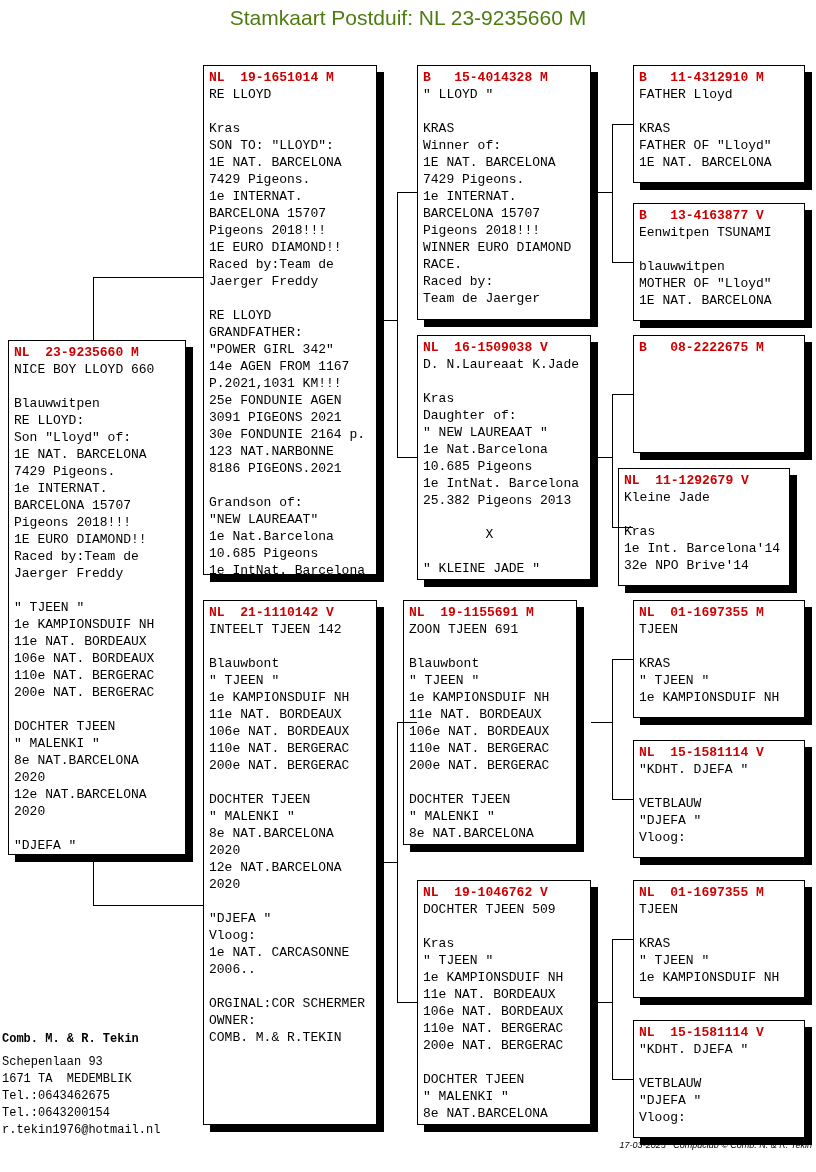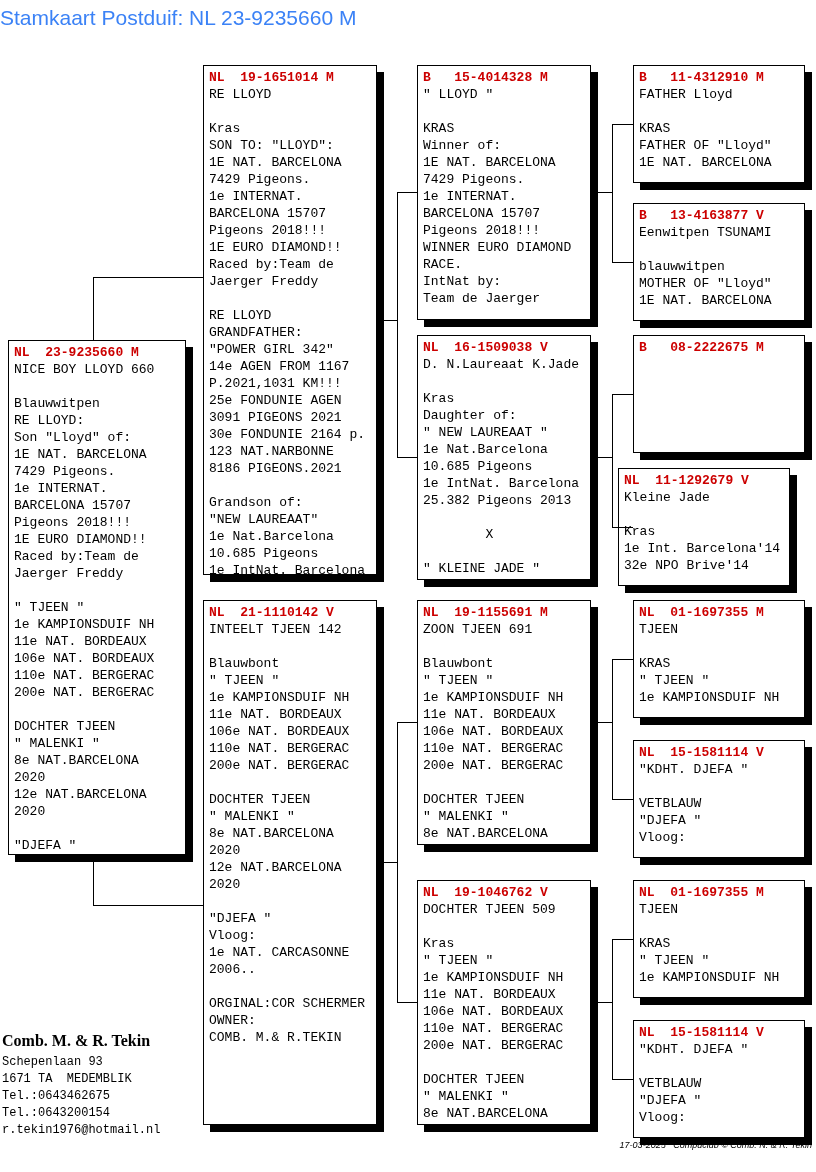--- a/index.html
+++ b/index.html
@@ -1,36 +1,36 @@
 <!DOCTYPE html>
 <html style="--ring-color: #cc0000;"><head>
 <meta charset="utf-8">
 <style>
   html,body { margin:0; padding:0; background:#fff; }
   .page {
     position:relative; width:816px; height:1172px; background:#fff;
     font-family:"Liberation Mono", monospace; color:#000; overflow:hidden;
   }
   .title {
-    position:absolute; top:6px; left:0; width:100%; text-align:left;
-    font-family:"Liberation Sans", sans-serif; font-size:21px; color:#3b82f6;
+    position:absolute; top:6px; left:0; width:100%; text-align:center;
+    font-family:"Liberation Sans", sans-serif; font-size:21px; color:#4d7c0f;
   }
   .pbox {
     position:absolute; background:#fff; border:1px solid #000;
     box-shadow:7px 7px 0 #000; padding:3px 5px; box-sizing:border-box;
     font-size:13px; line-height:17px; overflow:hidden;
   }
   .ring { color:var(--ring-color,#cc0000); font-weight:bold; white-space:pre; }
   .tline { white-space:pre; }
   .hline, .vline { position:absolute; background:#000; }
   .hline { height:1px; }
   .vline { width:1px; }
   .owner-name {
-    position:absolute; font-size:16px; font-weight:bold; white-space:pre;
-    font-family:Liberation Serif, serif;
+    position:absolute; font-size:12px; font-weight:bold; white-space:pre;
+    font-family:Liberation Mono, monospace;
   }
   .owner-lines { position:absolute; font-size:12px; line-height:17px; }
   .footer {
     position:absolute; top:1140px; right:4px;
     font-family:Liberation Sans, sans-serif; font-style:italic; font-size:9px;
     white-space:pre;
   }
 </style>
 </head>
 <body>
@@ -146,21 +146,21 @@
         <div class="tline">&nbsp;</div>
         <div class="tline">KRAS</div>
         <div class="tline">Winner of:</div>
         <div class="tline">1E NAT. BARCELONA</div>
         <div class="tline">7429 Pigeons.</div>
         <div class="tline">1e INTERNAT.</div>
         <div class="tline">BARCELONA 15707</div>
         <div class="tline">Pigeons 2018!!!</div>
         <div class="tline">WINNER EURO DIAMOND</div>
         <div class="tline">RACE.</div>
-        <div class="tline">IntNat by:</div>
+        <div class="tline">Raced by:</div>
         <div class="tline">Team de Jaerger</div>
       </div>
   </div>
   <div class="pbox" style="left:417px;top:335px;width:174px;height:245px">
     <div class="ring">NL  16-1509038 V</div>
     <div>
         <div class="tline">D. N.Laureaat K.Jade</div>
         <div class="tline">&nbsp;</div>
         <div class="tline">Kras</div>
         <div class="tline">Daughter of:</div>
@@ -168,21 +168,21 @@
         <div class="tline">1e Nat.Barcelona</div>
         <div class="tline">10.685 Pigeons</div>
         <div class="tline">1e IntNat. Barcelona</div>
         <div class="tline">25.382 Pigeons 2013</div>
         <div class="tline">&nbsp;</div>
         <div class="tline">        X</div>
         <div class="tline">&nbsp;</div>
         <div class="tline">" KLEINE JADE "</div>
       </div>
   </div>
-  <div class="pbox" style="left:417px;top:600px;width:174px;height:245px">
+  <div class="pbox" style="left:403px;top:600px;width:174px;height:245px">
     <div class="ring">NL  19-1155691 M</div>
     <div>
         <div class="tline">ZOON TJEEN 691</div>
         <div class="tline">&nbsp;</div>
         <div class="tline">Blauwbont</div>
         <div class="tline">" TJEEN "</div>
         <div class="tline">1e KAMPIONSDUIF NH</div>
         <div class="tline">11e NAT. BORDEAUX</div>
         <div class="tline">106e NAT. BORDEAUX</div>
         <div class="tline">110e NAT. BERGERAC</div>

